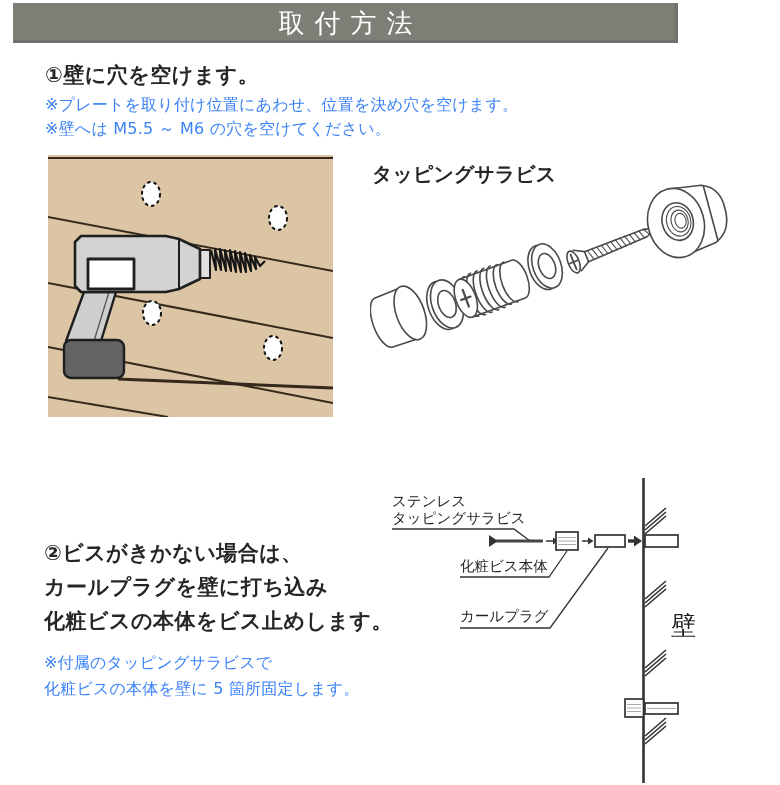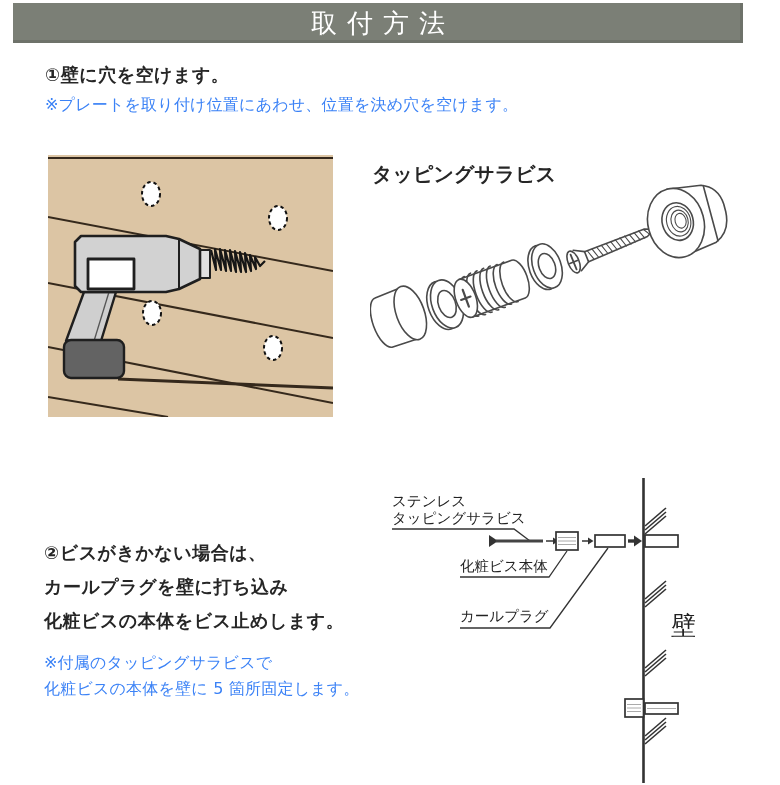--- a/index.html
+++ b/index.html
@@ -2,31 +2,31 @@
 <html><head>
 <meta charset="utf-8">
 <style>
   html,body{margin:0;padding:0;background:#fff;}
   .page{
     position:relative;width:780px;height:785px;background:#ffffff;overflow:hidden;
     font-family:"DejaVu Sans","Liberation Sans",sans-serif;color:#222;
   }
   
   .header-bar{
-    position:absolute;left:13px;top:3px;width:730px;height:40px;
+    position:absolute;left:13px;top:3px;width:665px;height:40px;
     background:#7b7f76;box-shadow:inset -3px -3px 0 rgba(0,0,0,.10);
     display:flex;align-items:center;justify-content:center;
   }
   .header-title{
     color:#ffffff;font-size:26px;font-weight:500;letter-spacing:10px;
     text-indent:10px;line-height:1;
   }
   
   .step-title{
-    position:absolute;left:45px;font-size:18px;font-weight:700;color:#262626;
+    position:absolute;left:45px;font-size:21px;font-weight:700;color:#262626;
     line-height:34px;letter-spacing:.5px;
   }
   .note{
     position:absolute;left:45px;font-size:16px;color:#3b82f6;line-height:25px;
     letter-spacing:.2px;
   }
   .s2{left:44px;}
   
   .exploded-title{
     position:absolute;left:372px;top:161px;font-size:20px;font-weight:700;color:#262626;
@@ -38,20 +38,21 @@
 <body>
 
 <div class="page">
 
   <div class="header-bar">
     <div class="header-title">取付方法</div>
   </div>
 
   <div class="step-title" style="top:58px;">①壁に穴を空けます。</div>
   <div class="note" style="top:92px;">※プレートを取り付け位置にあわせ、位置を決め穴を空けます。</div>
+  <div class="note" style="top:116px;">※壁へは M5.5 ～ M6 の穴を空けてください。</div>
 
   <svg class="abs" style="left:48px;top:155px;" width="285" height="262" viewBox="0 0 285 262">
     <rect x="0" y="0" width="285" height="262" fill="#dcc5a4"></rect>
 
     <g stroke="#35291c" stroke-width="2">
       <line x1="0" y1="3" x2="285" y2="3"></line>
       <line x1="0" y1="62" x2="285" y2="116"></line>
       <line x1="0" y1="128" x2="285" y2="183"></line>
       <line x1="0" y1="192" x2="285" y2="248"></line>
       <line x1="70" y1="224" x2="285" y2="233" stroke-width="3"></line>

